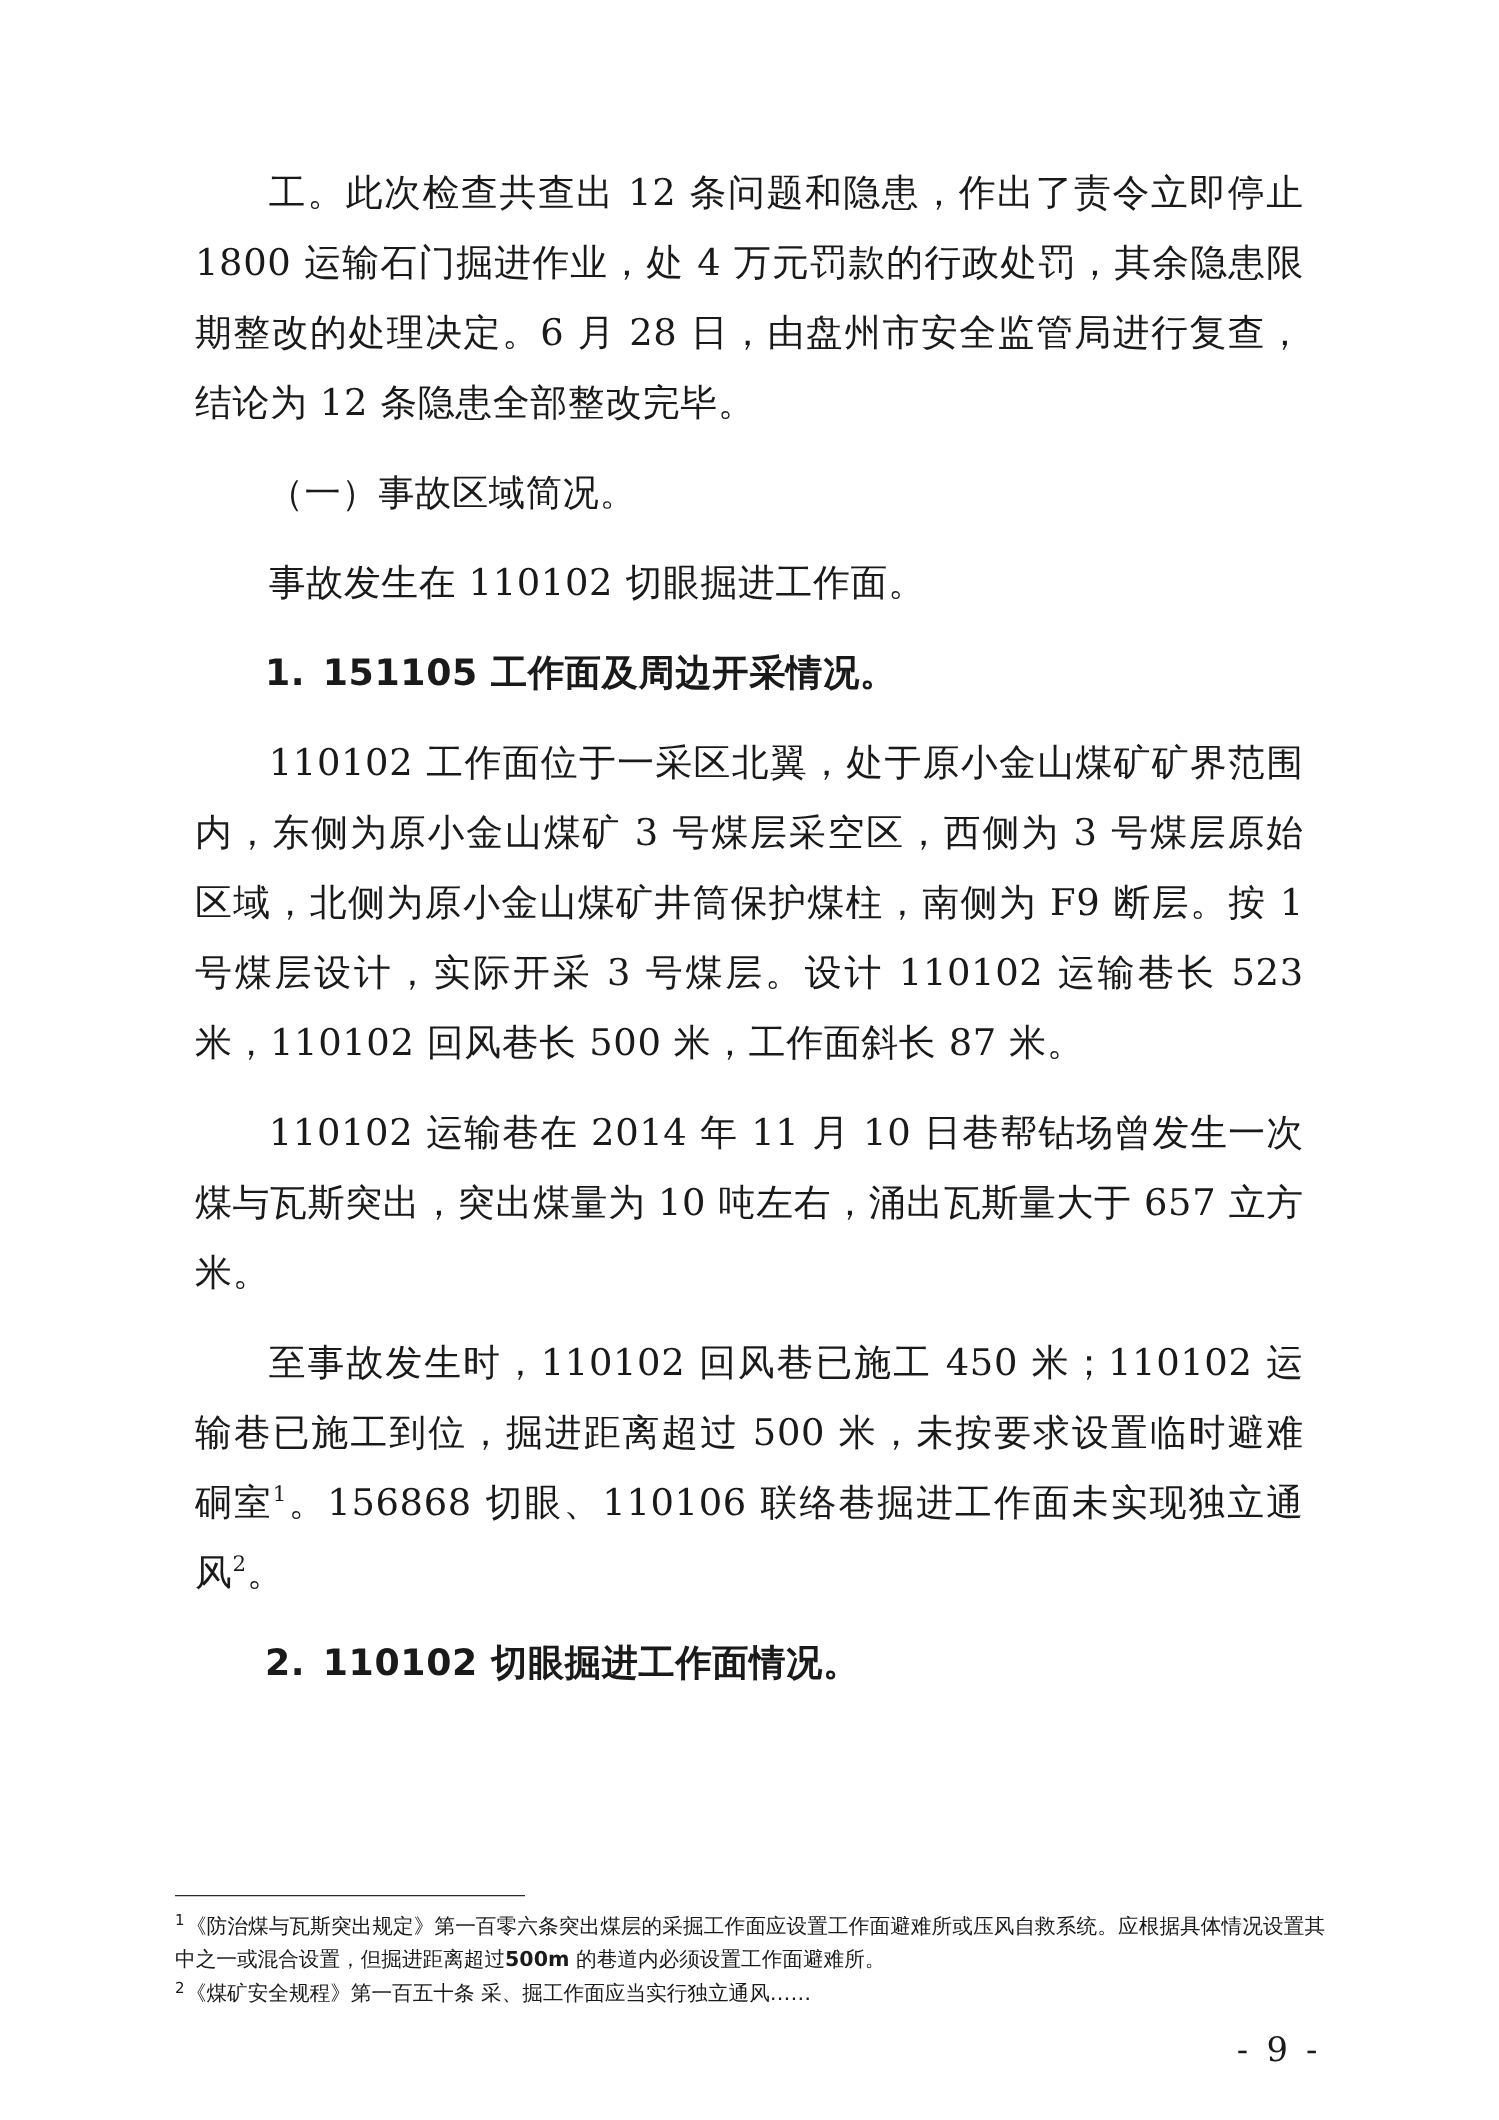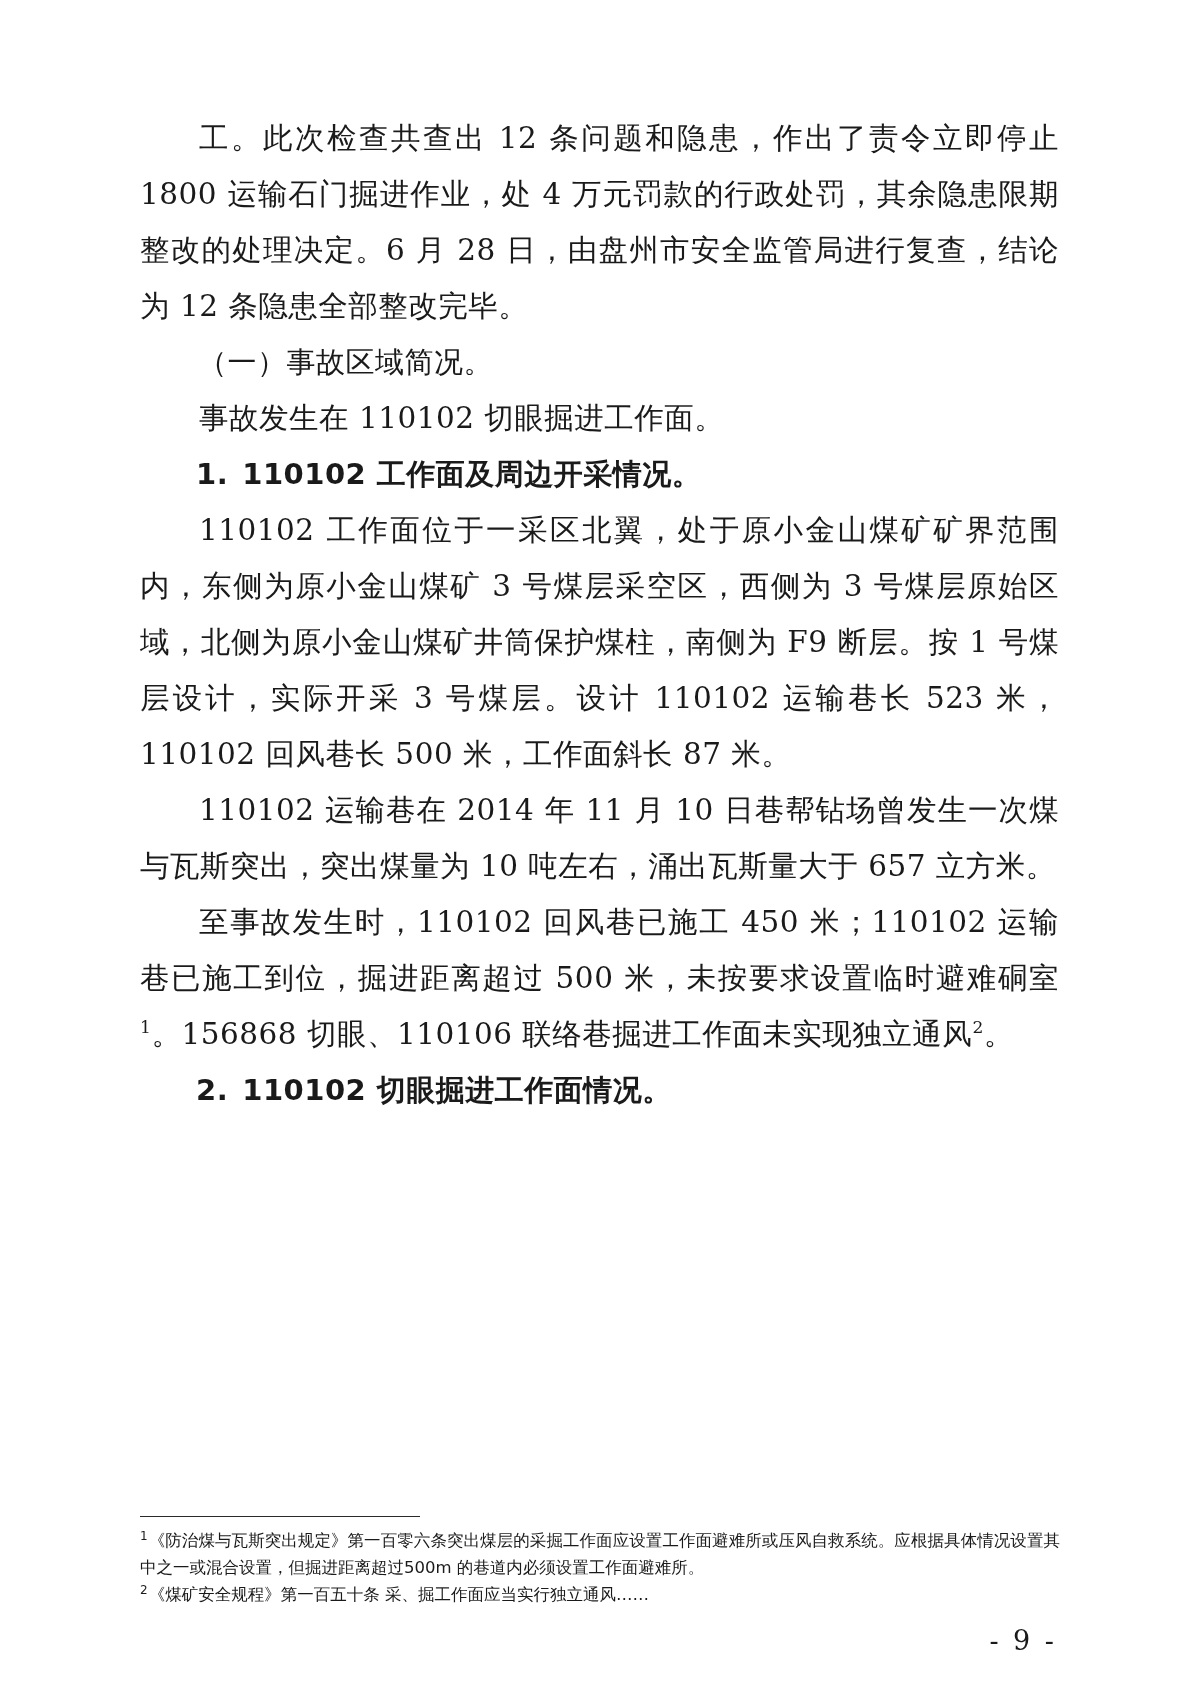--- a/index.html
+++ b/index.html
@@ -24,21 +24,21 @@
     padding: 110px 140px 0 140px;
   }
   .body-text {
     font-size: 29.5px;
     line-height: 56px;
     letter-spacing: 0.5px;
     text-align: justify;
     text-justify: inter-ideograph;
   }
   p {
-    margin: 0;
+    margin: 16px;
   }
   .indent2 {
     text-indent: 2em;
   }
   .heading {
     font-weight: bold;
     font-family: "DejaVu Sans", "Liberation Sans", sans-serif;
     font-size: 29px;
     text-indent: 2em;
     letter-spacing: 1px;
@@ -84,21 +84,21 @@
     font-family: "DejaVu Sans", "Liberation Sans", sans-serif;
     letter-spacing: 0px;
   }
   .footnote .fn-mark {
     font-size: 12px;
     vertical-align: super;
     line-height: 0;
     margin-right: 1px;
   }
   .footnote b {
-    font-weight: normal;
+    font-weight: bold;
   }
   .page-number {
     position: absolute;
     right: 142px;
     bottom: 40px;
     font-size: 27px;
     font-family: "DejaVu Serif", "Liberation Serif", serif;
     letter-spacing: 3px;
   }
 </style>
@@ -110,21 +110,21 @@
   <div class="body-text">
 
     <p class="indent2">工。此次检查共查出 12 条问题和隐患，作出了责令立即停止 1800 运输石门掘进作业，处 4 万元罚款的行政处罚，其余隐患限期整改的处理决定。6 月 28 日，由盘州市安全监管局进行复查，结论为 12 条隐患全部整改完毕。</p>
 
 
     <p class="subheading">（一）事故区域简况。</p>
 
     <p class="indent2">事故发生在 110102 切眼掘进工作面。</p>
 
     <p class="numbered-heading">
-      <span class="num">1.</span><span>110102 工作面及周边开采情况。</span>
+      <span class="num">1.</span><span>151105 工作面及周边开采情况。</span>
     </p>
 
     <p class="indent2">110102 工作面位于一采区北翼，处于原小金山煤矿矿界范围内，东侧为原小金山煤矿 3 号煤层采空区，西侧为 3 号煤层原始区域，北侧为原小金山煤矿井筒保护煤柱，南侧为 F9 断层。按 1 号煤层设计，实际开采 3 号煤层。设计 110102 运输巷长 523 米，110102 回风巷长 500 米，工作面斜长 87 米。</p>
 
     <p class="indent2">110102 运输巷在 2014 年 11 月 10 日巷帮钻场曾发生一次煤与瓦斯突出，突出煤量为 10 吨左右，涌出瓦斯量大于 657 立方米。</p>
 
     <p class="indent2">
       <span>至事故发生时，110102 回风巷已施工 450 米；110102 运输巷已施工到位，掘进距离超过 500 米，未按要求设置临时避难硐室</span><sup>1</sup><span>。156868 切眼、110106 联络巷掘进工作面未实现独立通风</span><sup>2</sup><span>。</span>
     </p>
 

